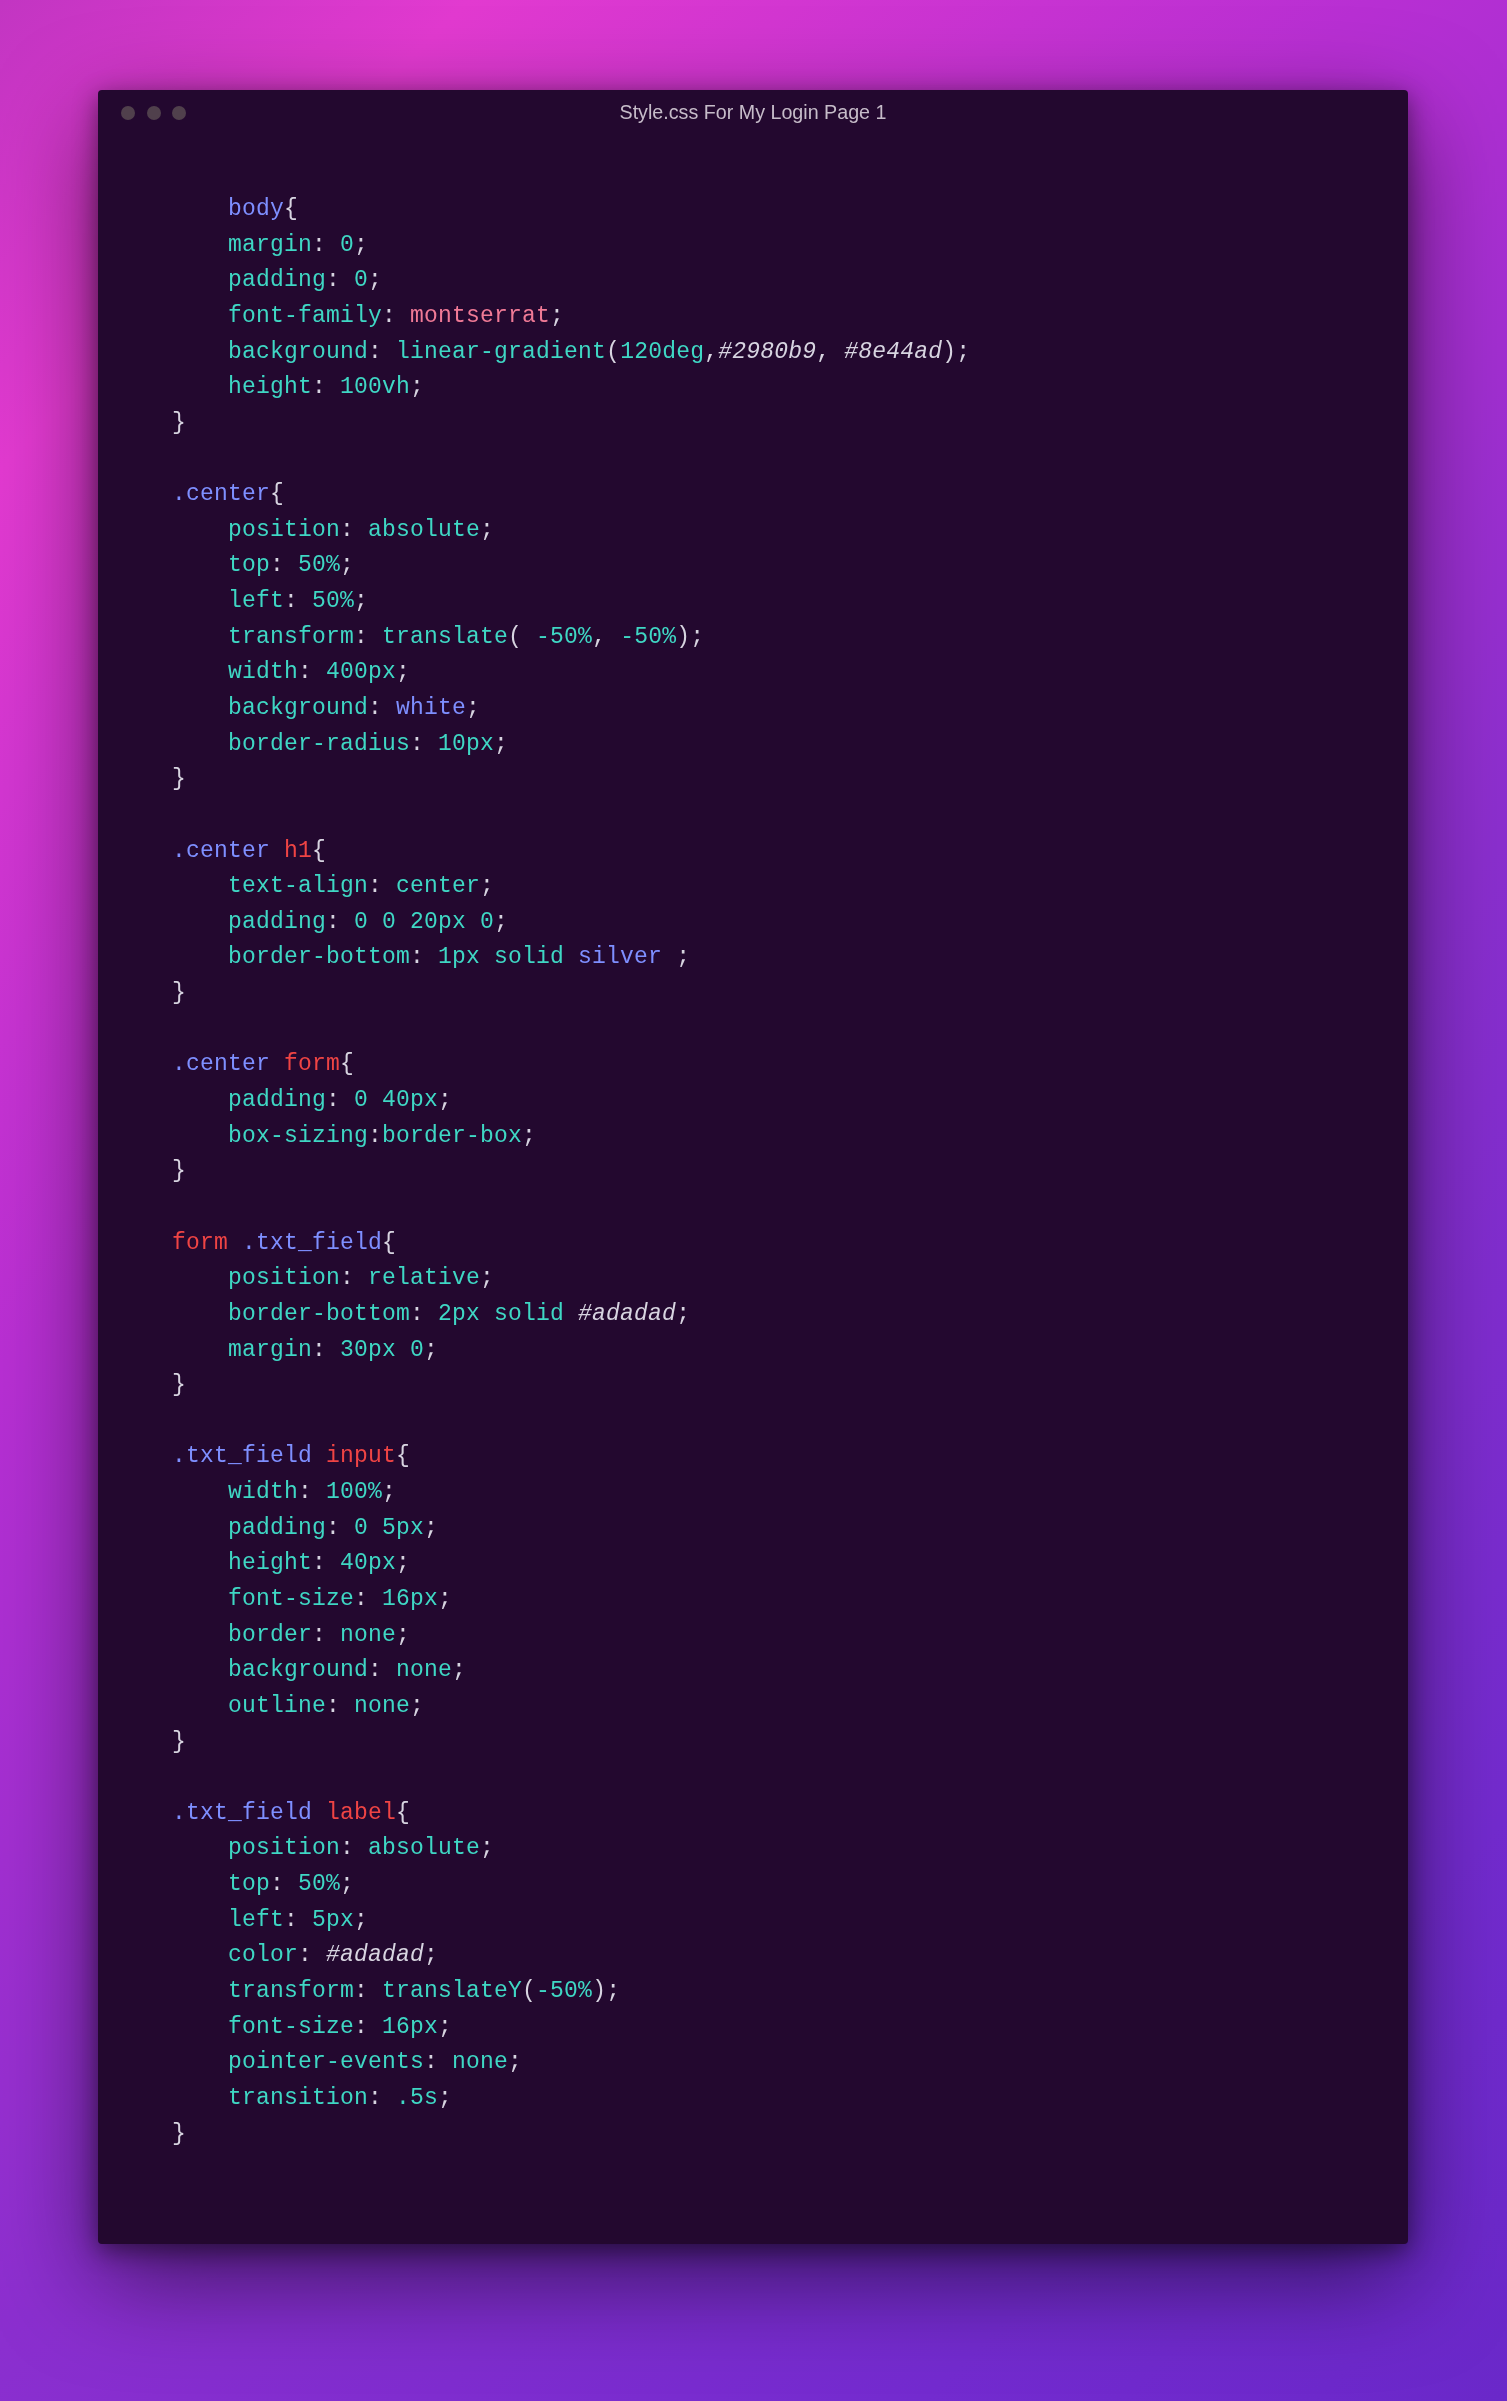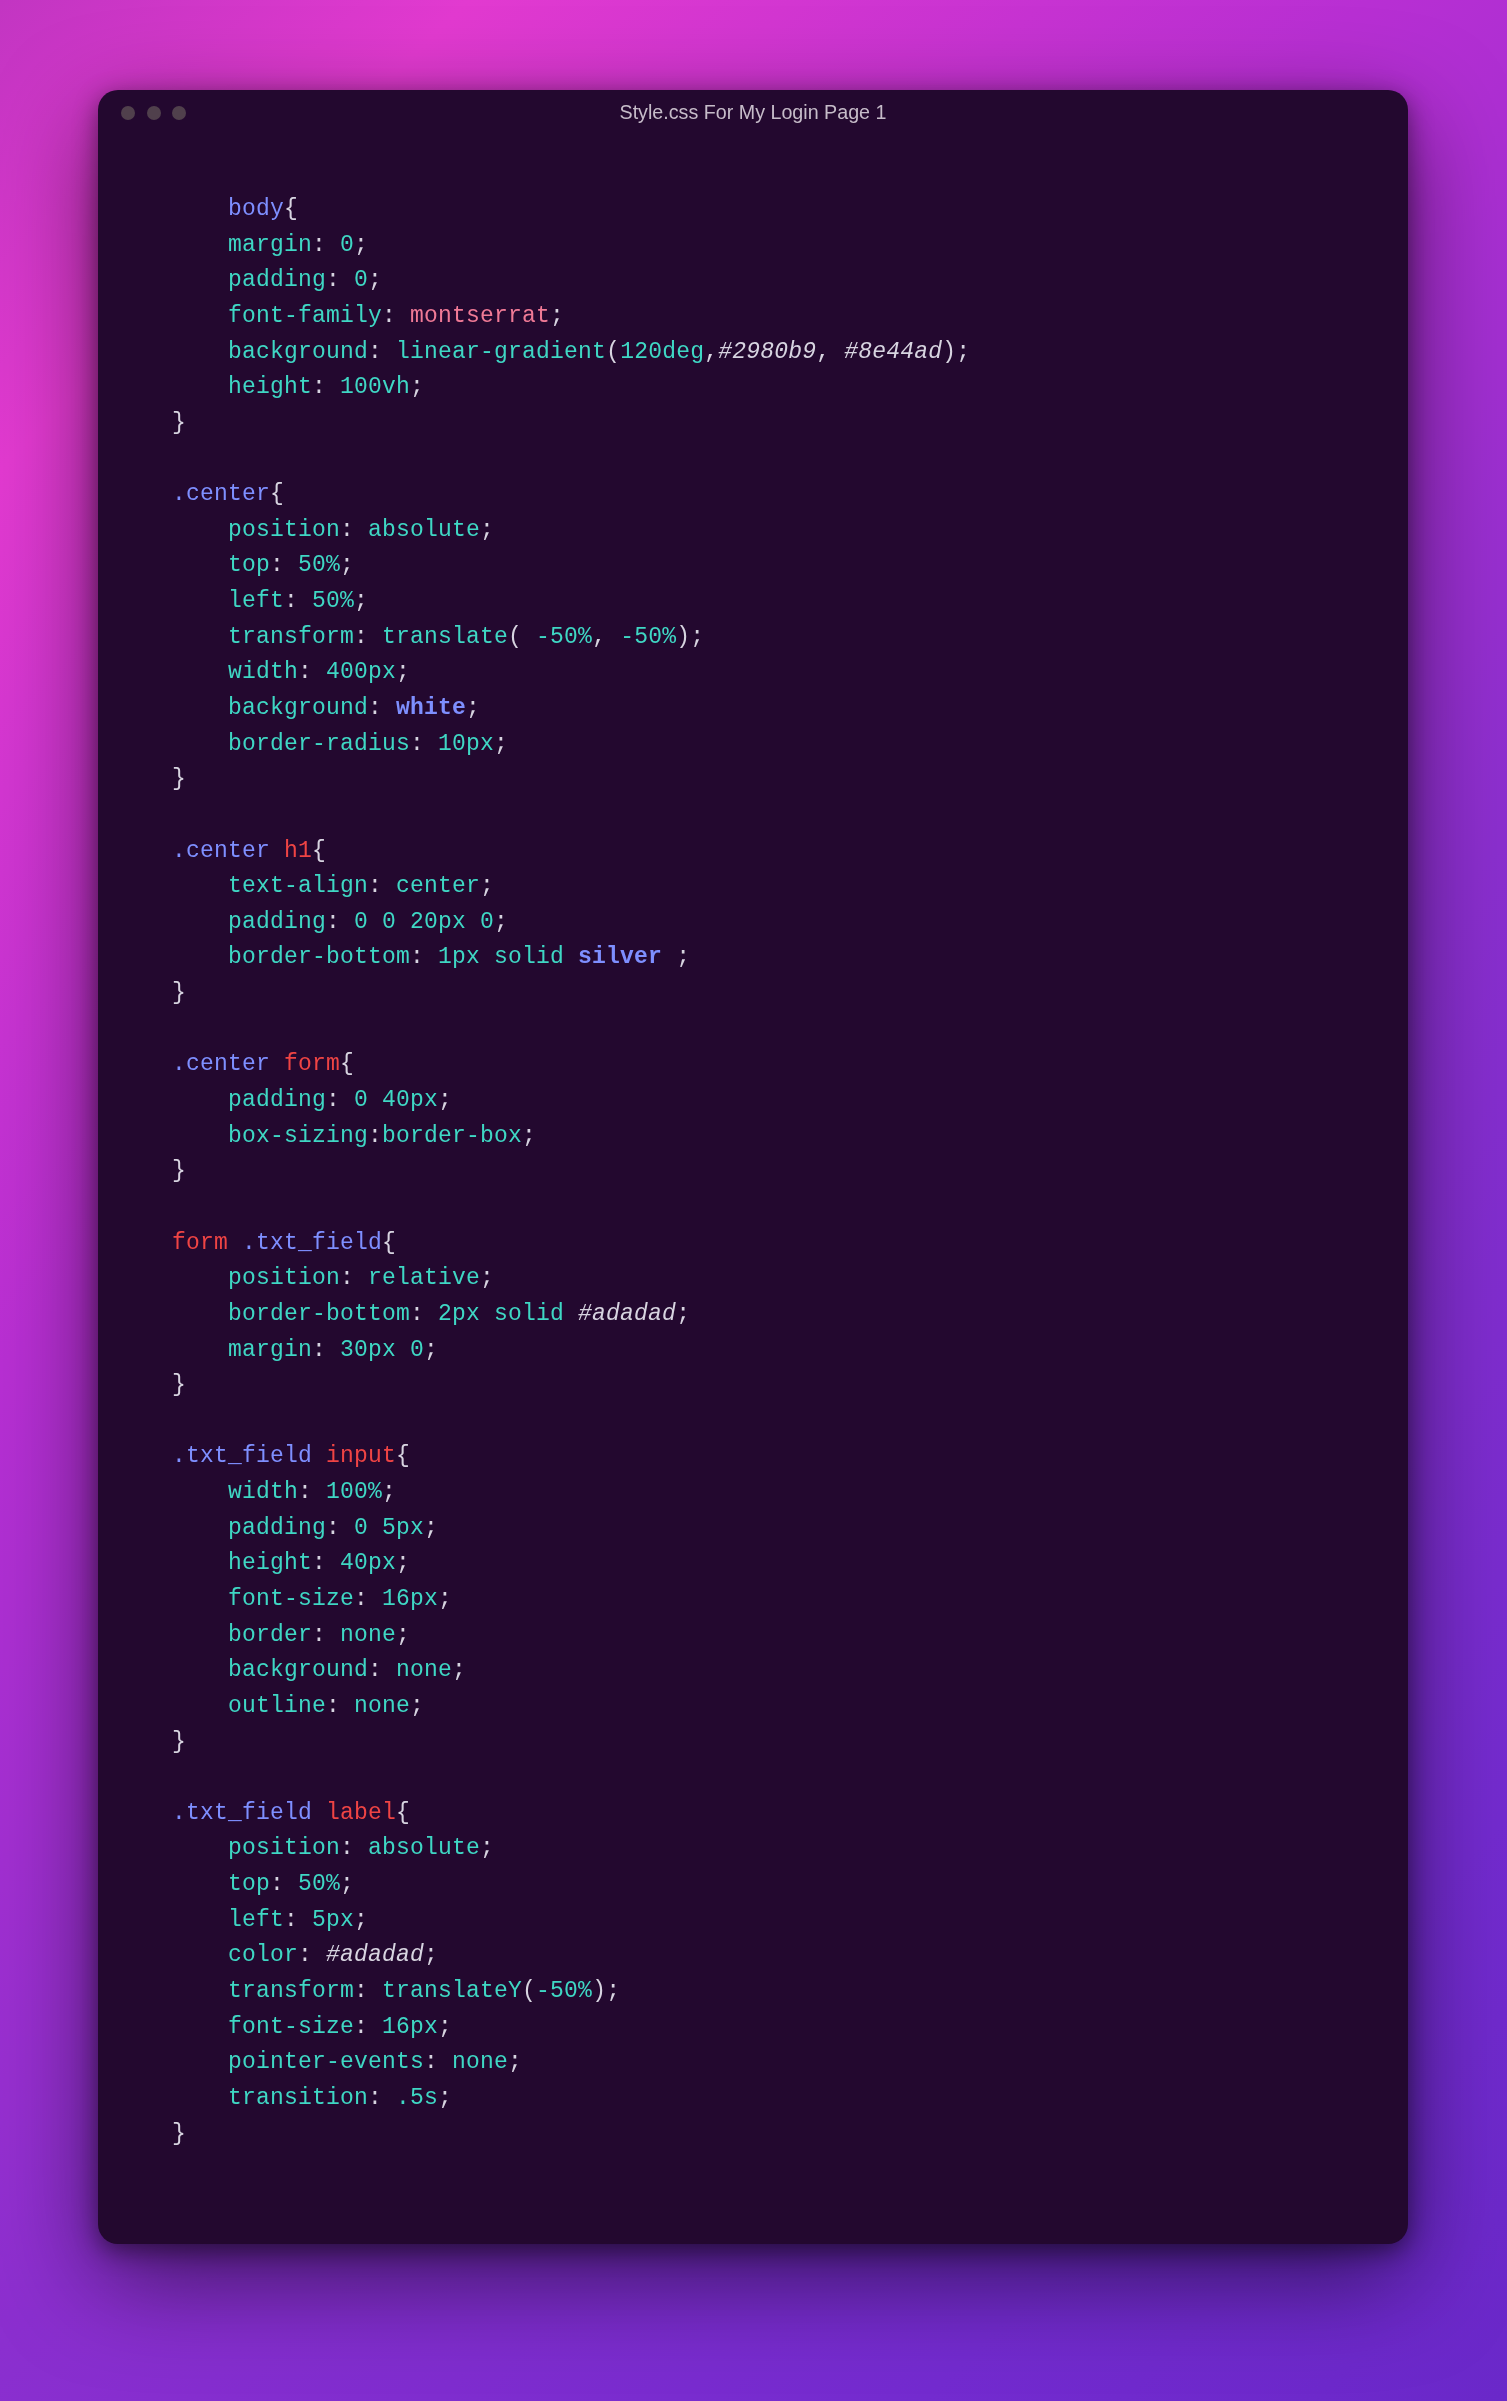--- a/index.html
+++ b/index.html
@@ -11,21 +11,21 @@
     font-size:23px;
     overflow:hidden;
   }
   .window{
     position:absolute;
     left:98px;
     top:90px;
     width:1310px;
     height:2154px;
     background:#23082f;
-    border-radius:20px;
+    border-radius:4px;
     box-shadow:0 33px 98px rgba(0,0,0,0.55),0 6.6px 24.6px rgba(0,0,0,0.45);
     overflow:hidden;
   }
   .titlebar{
     height:45px;
     display:flex;
     align-items:center;
     position:relative;
   }
   .dots{display:flex;gap:11.5px;margin-left:23px;}
@@ -43,21 +43,21 @@
     letter-spacing:0.2px;
   }
   .sel   {color:#7e8fff;}
   .prop  {color:#3fd7c4;}
   .punc  {color:#d7d4e0;}
   .num   {color:#3fd7c4;}
   .val   {color:#3fd7c4;}
   .fn    {color:#3fd7c4;font-family:Liberation Mono, monospace;}
   .ident {color:#ef4444;}
   .named1{color:#f07a96;}
-  .named2{color:#7e8fff;font-weight:bold;}
+  .named2{color:#7e8fff;}
   .hex   {color:#d7d4e0;font-style:italic;}
 </style>
 </head>
 <body>
 
 <div class="window">
   <div class="titlebar">
     <div class="dots">
       <div class="dot"></div>
       <div class="dot"></div>

